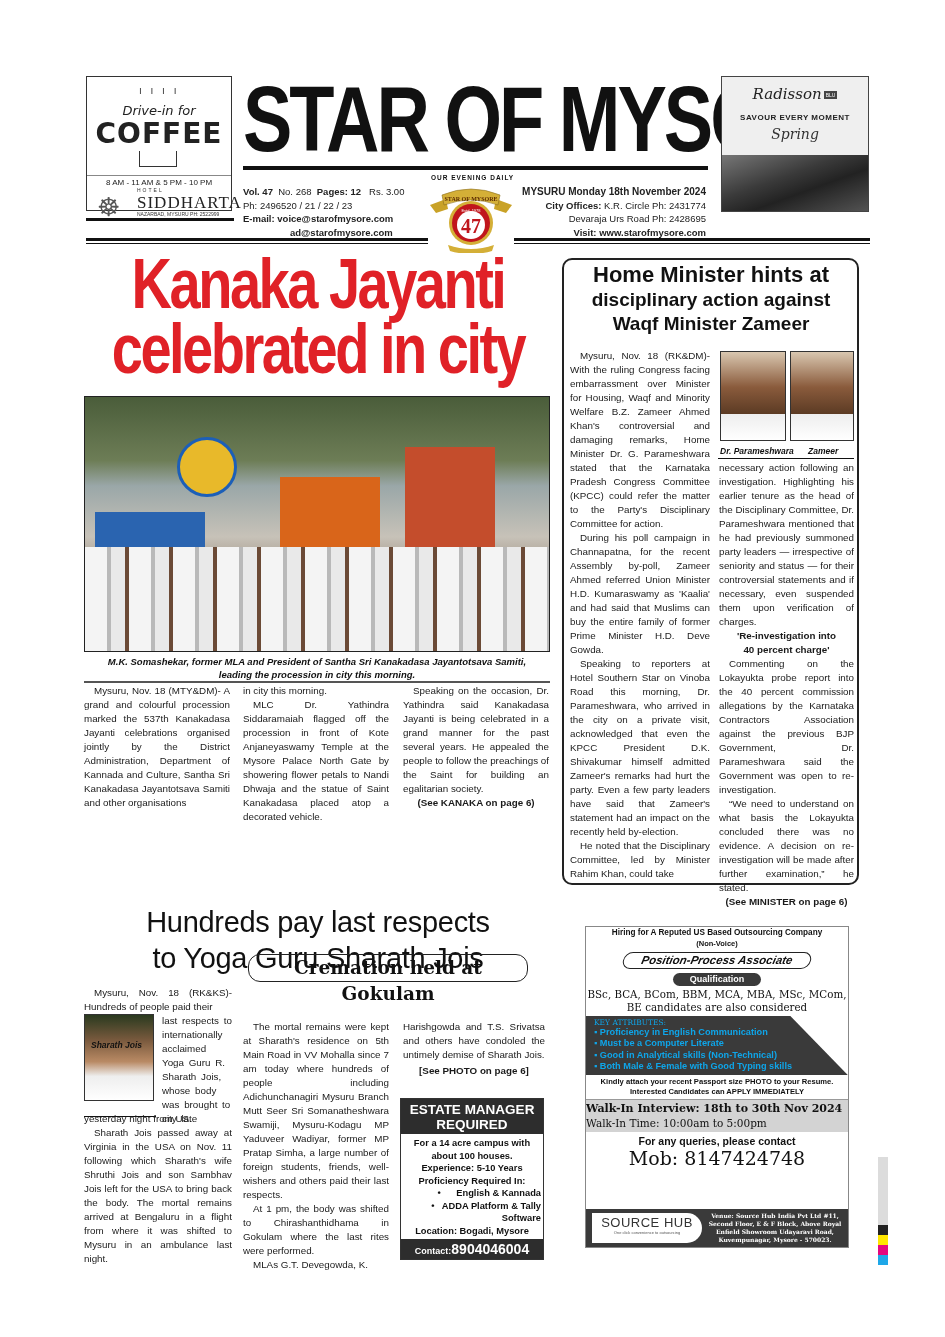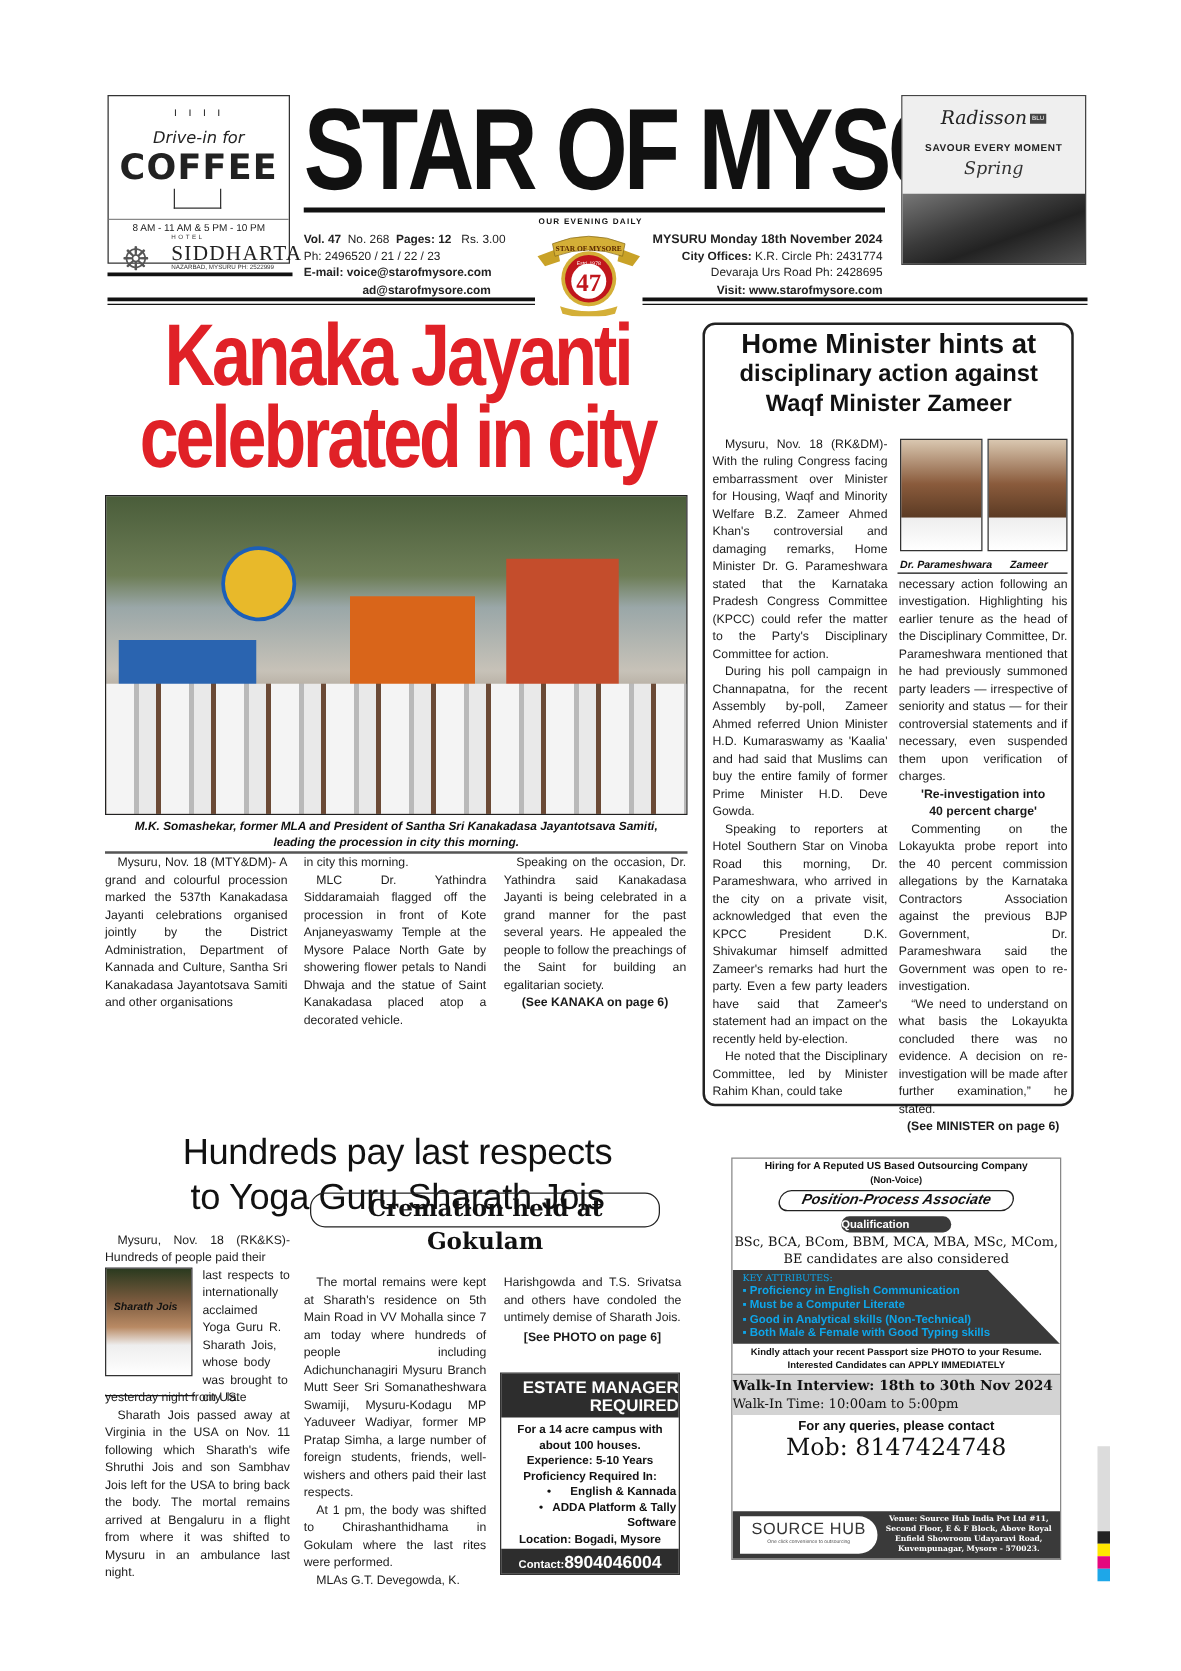--- a/index.html
+++ b/index.html
@@ -36,30 +36,30 @@
 .body .see{text-align:center;font-weight:bold;text-indent:0}
 .box-right{left:562px;top:258px;width:297px;height:627px;border:2px solid #222;border-radius:10px}
 .home-hl{left:568px;top:262px;width:286px;text-align:center;font-weight:bold;color:#111}
 .home-hl .l1{font-size:22px;line-height:26px}
 .home-hl .l2{font-size:19px;line-height:24px}
 .portrait{border:1px solid #333;background:linear-gradient(180deg,#d9c7b0 0%,#8a5b3c 40%,#5c3b24 70%,#eee 71%,#fff 100%)}
 .pcap{font-size:8.5px;font-style:italic;font-weight:bold}
 .yoga-hl{left:80px;top:904px;width:476px;text-align:center;font-weight:normal;font-size:29px;line-height:36px;letter-spacing:-.3px}
 .cremation{left:248px;top:954px;width:280px;height:28px;border:1.5px solid #222;border-radius:12px;text-align:center;font-family:"DejaVu Serif",serif;font-weight:bold;font-size:18.5px;line-height:26px}
 .estate{left:400px;top:1098px;width:144px;height:162px;border:1px solid #333}
-.estate .hd{background:#2d2d2d;color:#fff;text-align:right;font-weight:bold;font-size:13.5px;line-height:15px;padding:3px 0 2px}
+.estate .hd{background:#2d2d2d;color:#fff;text-align:center;font-weight:bold;font-size:13.5px;line-height:15px;padding:3px 0 2px}
 .estate .bd{text-align:center;font-weight:bold;font-size:9.3px;line-height:12.5px;padding:3px 2px}
 .estate .bd .bul{text-align:right;padding-left:6px}
 .estate .ft{position:absolute;bottom:0;left:0;right:0;background:#2d2d2d;color:#fff;text-align:center;font-weight:bold;font-size:9px;height:20px;line-height:20px}
 .estate .ft span{font-size:14px}
 .job{left:585px;top:926px;width:264px;height:322px;border:1px solid #888;background:#fff;overflow:hidden}
 .job .top{background:#3a3a3a;color:#fff;text-align:center;font-family:"DejaVu Serif",serif;font-size:18px;line-height:17px;padding-top:4px;height:40px;border-radius:0 0 40% 40%/0 0 30% 30%}
 .job .hire{text-align:center;font-weight:bold;font-size:8.2px;line-height:10px;margin-top:1px}
 .job .pos{margin:3px auto 0;width:188px;border:1px solid #222;border-radius:10px;transform:skewX(-12deg);text-align:center;font-weight:bold;font-style:italic;font-size:11.5px;line-height:15px}
-.job .qual{margin:4px auto 0;width:88px;background:#3a3a3a;color:#fff;border-radius:8px;text-align:left;font-weight:bold;font-size:9px;line-height:13px}
+.job .qual{margin:4px auto 0;width:88px;background:#3a3a3a;color:#fff;border-radius:8px;text-align:center;font-weight:bold;font-size:9px;line-height:13px}
 .job .deg{text-align:center;font-family:"DejaVu Serif",serif;font-size:10.3px;line-height:13px;margin-top:2px}
 .job .attr{background:#3a3a3a;color:#0ea5e9;margin-top:2px;padding:2px 8px 3px;clip-path:polygon(0 0,78% 0,100% 100%,0 100%)}
 .job .attr .t{font-family:"DejaVu Serif",serif;font-size:7.5px}
 .job .attr .i{font-weight:bold;font-size:9.2px;line-height:11.3px}
 .job .kind{text-align:center;font-weight:bold;font-size:7.6px;line-height:10px;padding:2px 0;border-bottom:1px solid #999}
 .job .walk{background:#d3d3d3;text-align:left;font-family:"DejaVu Serif",serif;padding:2px 0}
 .job .walk .a{font-weight:bold;font-size:11px;line-height:14px}
 .job .walk .b{font-size:10.5px;line-height:14px}
 .job .contact{text-align:center;font-weight:bold;font-size:10.5px;margin-top:3px}
 .job .mob{text-align:center;font-family:"DejaVu Serif",serif;font-size:19px;line-height:22px}

